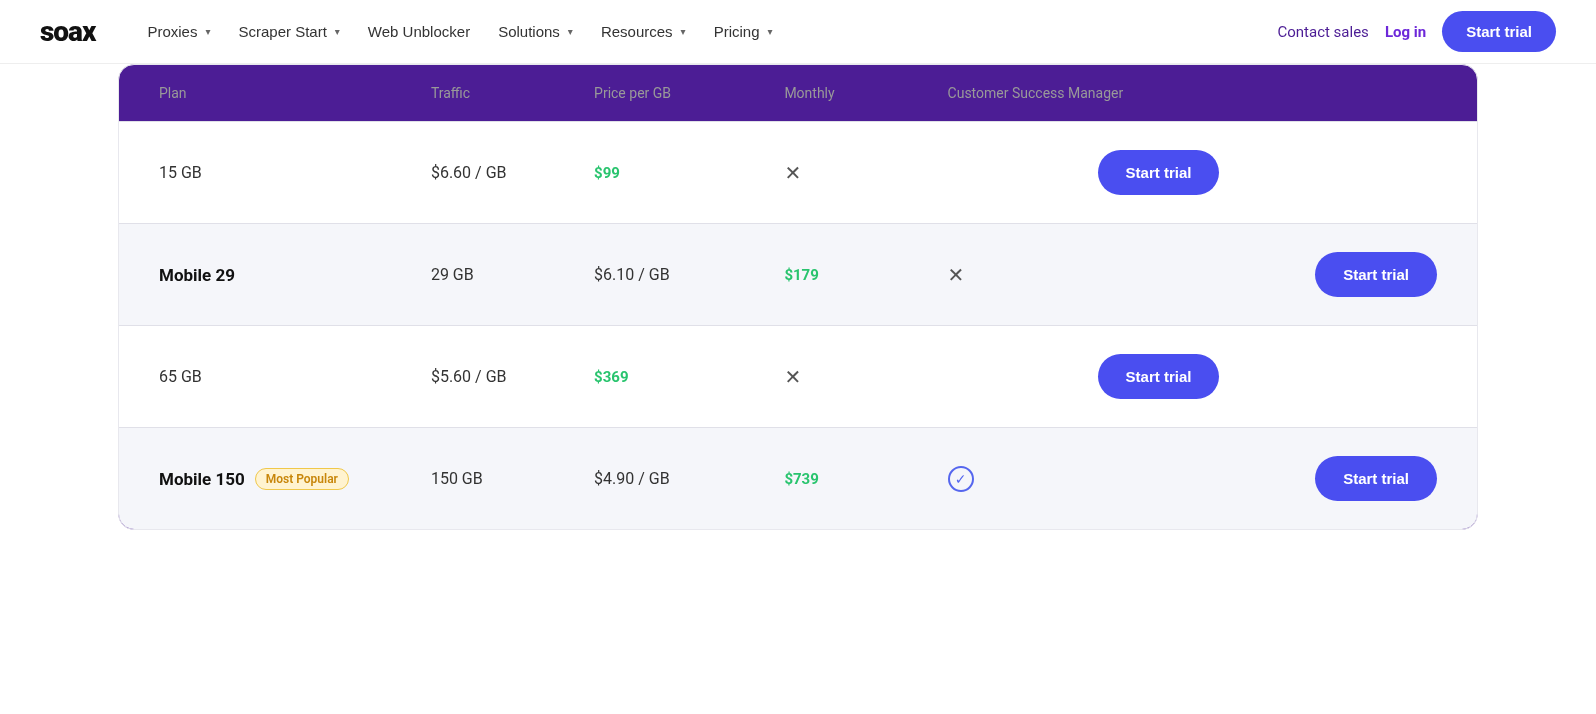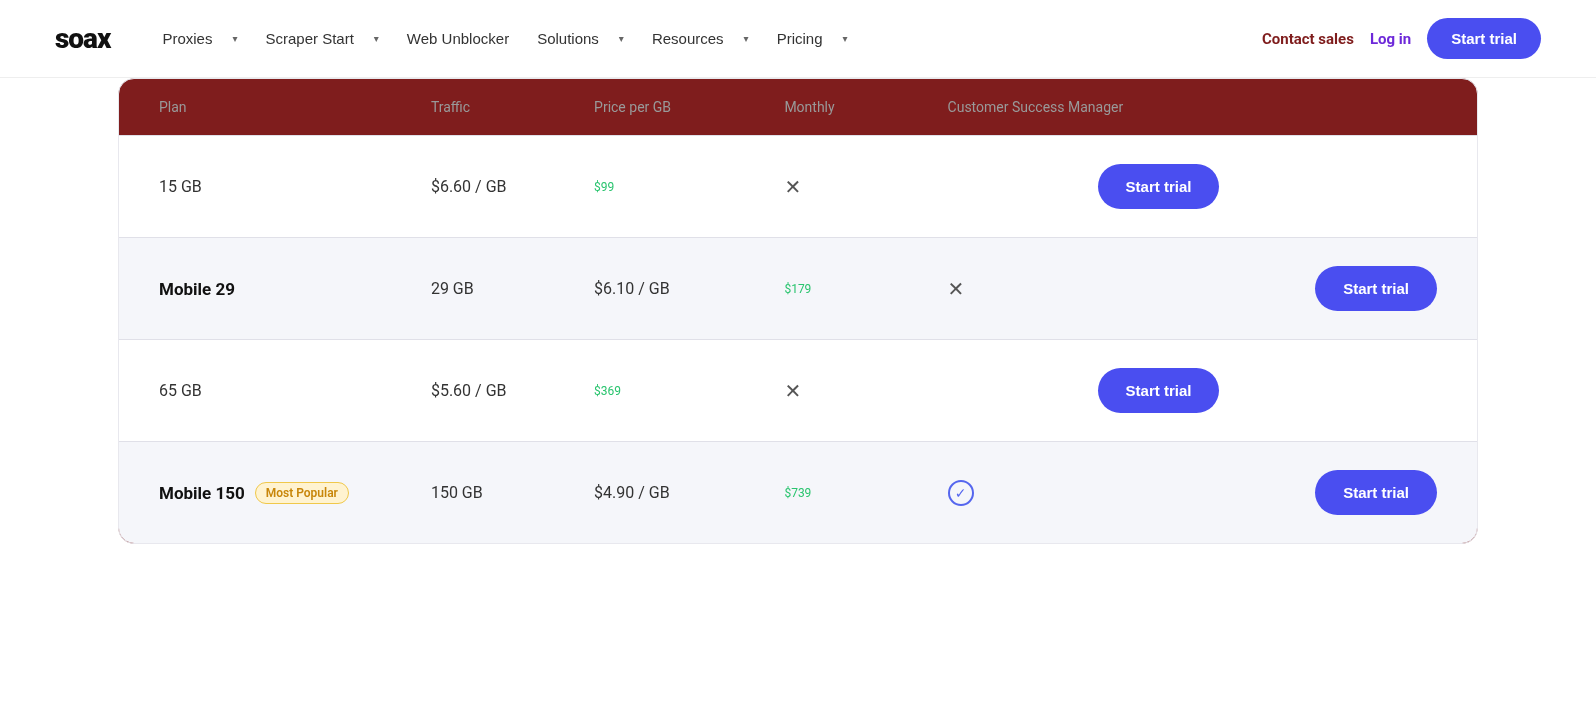--- a/index.html
+++ b/index.html
@@ -1,49 +1,49 @@
 <!DOCTYPE html>
 <html><head>
   <meta charset="utf-8">
   <style>
     * { margin: 0; padding: 0; box-sizing: border-box; }
     body { font-family: -apple-system, BlinkMacSystemFont, 'Segoe UI', Roboto, sans-serif; background: #fff; color: #222; }
 
     
     nav {
-      display: flex; align-items: center; padding: 0 55px; height: 78px;
+      display: flex; align-items: center; padding: 0 40px; height: 64px;
       border-bottom: 1px solid #eee; position: sticky; top: 0; background: #fff; z-index: 100;
     }
     .nav-logo { font-size: 28px; font-weight: 900; letter-spacing: -1px; color: #111; margin-right: 40px; }
     .nav-links { display: flex; gap: 4px; flex: 1; }
     .nav-link {
-      display: flex; align-items: center; gap: 20px; padding: 8px 12px;
+      display: flex; align-items: center; gap: 8px; padding: 8px 12px;
       font-size: 15px; color: #333; cursor: pointer; border-radius: 6px; border: none; background: none;
     }
     .chevron { font-size: 10px; color: #666; }
     .nav-right { display: flex; align-items: center; gap: 16px; }
-    .nav-contact { font-size: 15px; color: #7f1d1d; cursor: pointer; font-weight: bold; }
+    .nav-contact { font-size: 15px; color: #4c1d95; cursor: pointer; }
     .nav-login { font-size: 15px; color: #6d28d9; cursor: pointer; font-weight: 700; }
     .btn-start-trial {
       background: #4a4ef0; color: #fff; border: none; border-radius: 50px;
       padding: 12px 24px; font-size: 15px; font-weight: 600; cursor: pointer;
     }
 
     
     .page { max-width: 1400px; margin: 0 auto; padding: 0 20px; }
 
     
     .page-heading {
       text-align: center; font-size: 46px; font-weight: 800; margin: 60px 0 50px;
       color: #111;
     }
 
     
     .pricing-table {
-      background: #7f1d1d; border-radius: 16px; overflow: hidden;
+      background: #4c1d95; border-radius: 16px; overflow: hidden;
       border: 1px solid #e8e8ee;
     }
 
     
     .table-header {
       display: grid;
       grid-template-columns: 2fr 1.2fr 1.4fr 1.2fr 2fr 1.6fr;
       padding: 20px 40px;
       border-bottom: 1px solid #e0e0e8;
     }
@@ -63,21 +63,21 @@
     .table-row:nth-child(odd) { background: #f5f6fa; }
     .table-row:last-child { border-bottom: none; }
 
     .plan-name { font-size: 17px; font-weight: 700; color: #111; display: flex; align-items: center; gap: 10px; }
     .most-popular-badge {
       background: #fff3d0; color: #c8860a; font-size: 12px; font-weight: 600;
       padding: 3px 10px; border-radius: 50px; border: 1.5px solid #f0c84a;
     }
     .col-traffic { font-size: 16px; color: #333; }
     .col-price { font-size: 16px; color: #333; }
-    .col-monthly { font-size: 12px; color: #29c46e; font-weight: 400; }
+    .col-monthly { font-size: 15px; color: #29c46e; font-weight: 700; }
     .col-csm { font-size: 18px; color: #999; display: flex; align-items: center; }
     .col-action { display: flex; justify-content: flex-end; }
 
     .btn-row-trial {
       background: #4a4ef0; color: #fff; border: none; border-radius: 50px;
       padding: 14px 28px; font-size: 15px; font-weight: 600; cursor: pointer; white-space: nowrap;
     }
 
     .x-mark { font-size: 20px; color: #555; }
     .check-mark {

